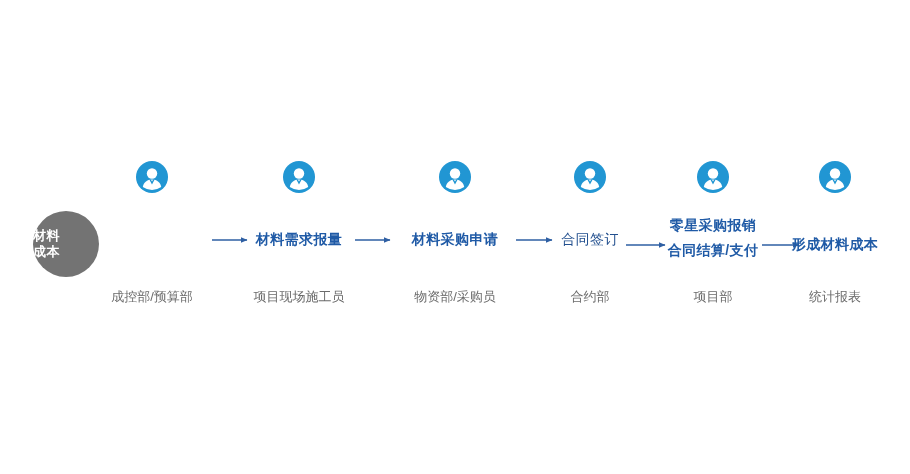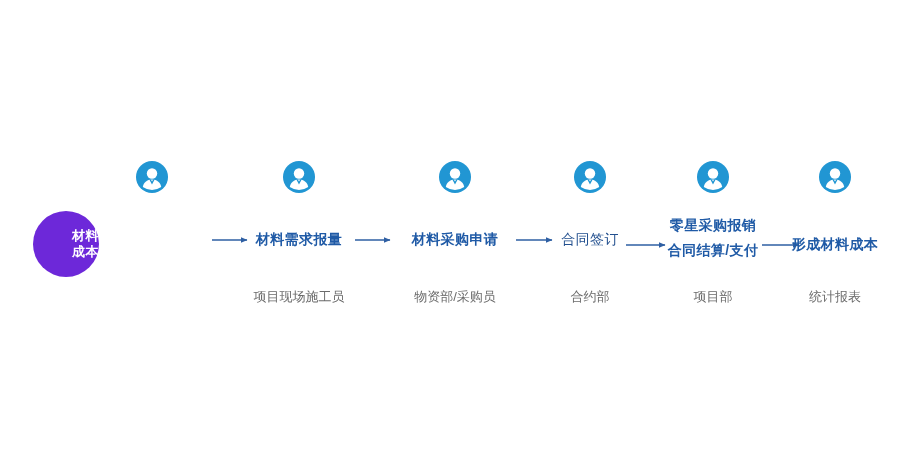--- a/index.html
+++ b/index.html
@@ -25,25 +25,25 @@
   }
 
   
   .origin-badge {
     position: absolute;
     left: 33px;
     top: 211px;
     width: 66px;
     height: 66px;
     border-radius: 50%;
-    background: #6d28d9;
+    background: #737373;
     color: #ffffff;
     display: flex;
     flex-direction: column;
-    align-items: flex-end;
+    align-items: flex-start;
     justify-content: center;
     font-size: 13px;
     font-weight: bold;
     line-height: 16px;
     letter-spacing: 0.5px;
   }
   .origin-badge span { display: block; }
 
   
   .node {
@@ -142,20 +142,21 @@
   <span>成本</span>
 </div>
 
 <div class="node" style="left:152px;">
   <svg class="avatar" viewBox="0 0 32 32" xmlns="http://www.w3.org/2000/svg">
     <circle cx="16" cy="16" r="16" fill="#2196d3"></circle>
     <circle cx="16" cy="12.5" r="5.2" fill="#ffffff"></circle>
     <path d="M16 18.4 c-5.1 0 -8.6 3.3 -9.2 7.6 a16 16 0 0 0 18.4 0 c-0.6 -4.3 -4.1 -7.6 -9.2 -7.6 z" fill="#ffffff"></path>
     <path d="M13.6 18.9 L16 23.4 L18.4 18.9 L17.2 18.5 L16 20.4 L14.8 18.5 z" fill="#2196d3"></path>
   </svg>
+  <div class="node-sublabel">成控部/预算部</div>
 </div>
 
 <div class="node" style="left:299px;">
   <svg class="avatar" viewBox="0 0 32 32" xmlns="http://www.w3.org/2000/svg">
     <circle cx="16" cy="16" r="16" fill="#2196d3"></circle>
     <circle cx="16" cy="12.5" r="5.2" fill="#ffffff"></circle>
     <path d="M16 18.4 c-5.1 0 -8.6 3.3 -9.2 7.6 a16 16 0 0 0 18.4 0 c-0.6 -4.3 -4.1 -7.6 -9.2 -7.6 z" fill="#ffffff"></path>
     <path d="M13.6 18.9 L16 23.4 L18.4 18.9 L17.2 18.5 L16 20.4 L14.8 18.5 z" fill="#2196d3"></path>
   </svg>
   <div class="node-label single">材料需求报量</div>

